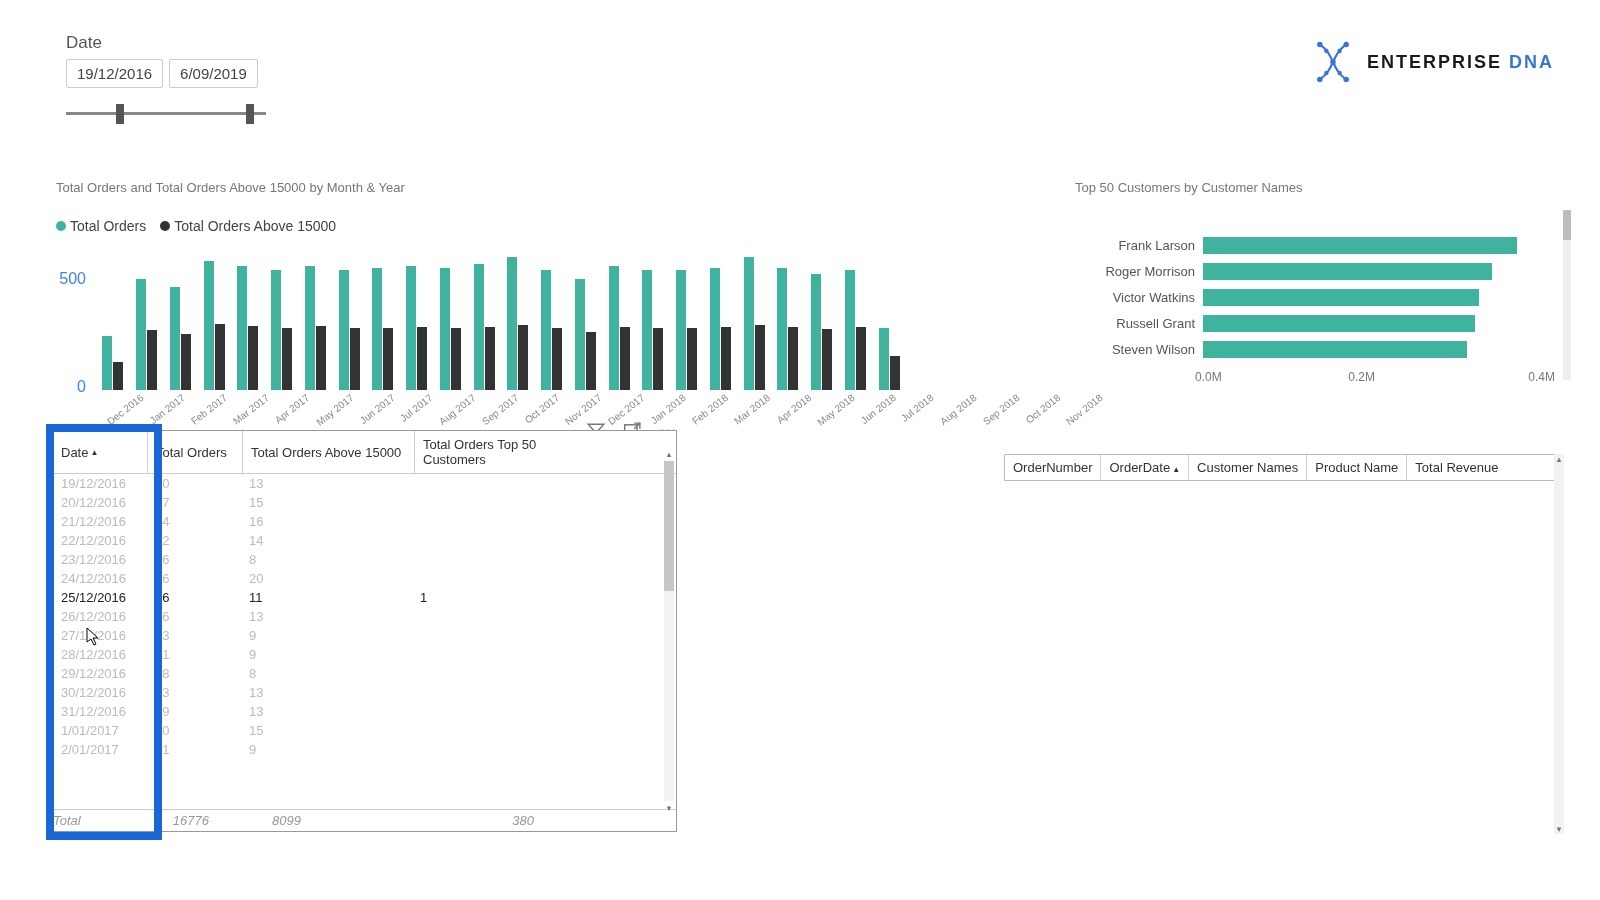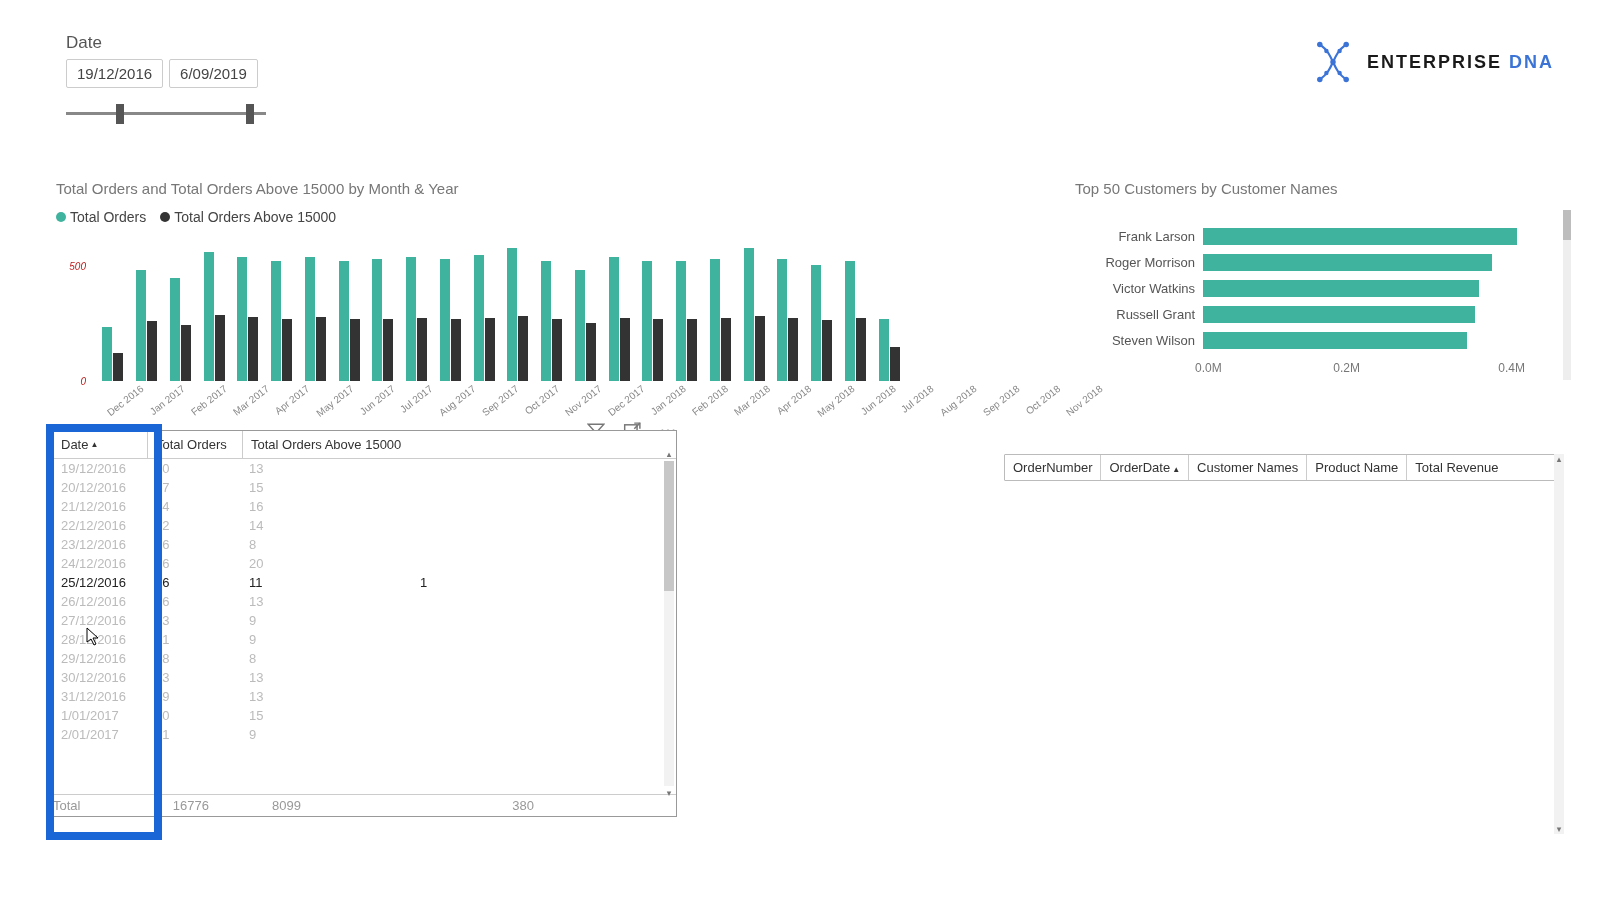--- a/index.html
+++ b/index.html
@@ -12,59 +12,59 @@
   .slider{position:relative;margin-top:18px;width:200px;height:14px;}
   .slider .track{position:absolute;top:6px;left:0;right:0;height:3px;background:#888;}
   .slider .handle{position:absolute;top:-2px;width:8px;height:20px;background:#555;}
   
   .logo{position:absolute;right:46px;top:40px;display:flex;align-items:center;gap:12px;}
   .logo .helix{width:44px;height:44px;}
   .logo .text{font-size:18px;font-weight:700;letter-spacing:2px;color:#1a1a1a;}
   .logo .text .dna{color:#3b74d6;}
   
   .barchart{position:absolute;left:56px;top:180px;width:850px;}
-  .chart-title{font-size:15px;color:#777;margin-bottom:12px;}
+  .chart-title{font-size:13px;color:#777;margin-bottom:23px;}
   .legend{display:flex;gap:14px;font-size:14px;color:#444;margin-bottom:6px;}
   .lg-item{display:flex;align-items:center;gap:4px;}
   .lg-dot{width:10px;height:10px;border-radius:50%;}
   .plot{position:relative;height:150px;}
-  .y-axis{position:absolute;left:0;top:0;bottom:0;width:34px;font-size:10px;color:#b91c1c;font-style:italic;}
+  .y-axis{position:absolute;left:0;top:0;bottom:0;width:34px;font-size:16px;color:#3b82f6;}
   .y-axis span{position:absolute;right:4px;}
   .bars{position:absolute;left:40px;right:0;bottom:0;top:0;display:flex;align-items:flex-end;}
   .bar-group{flex:1;display:flex;justify-content:center;align-items:flex-end;gap:1px;position:relative;}
   .bar{width:10px;}
   .bar.teal{background:#3fb39e;}
   .bar.dark{background:#333;}
   .x-axis{position:absolute;left:40px;right:0;top:152px;height:40px;display:flex;}
   .x-lbl{flex:1;font-size:10px;color:#888;transform:rotate(-38deg);transform-origin:right top;text-align:right;white-space:nowrap;}
   
   .hchart{position:absolute;left:1075px;top:180px;width:480px;}
   .hplot{padding-top:14px;}
   .hrow{display:flex;align-items:center;height:26px;}
   .hname{width:120px;text-align:right;padding-right:8px;font-size:13px;color:#555;}
   .hbar{height:17px;background:#3fb39e;}
-  .hx-axis{display:flex;margin-left:120px;margin-top:8px;font-size:12px;color:#777;}
+  .hx-axis{display:flex;margin-left:120px;margin-top:8px;font-size:12px;color:#777;justify-content:space-between;}
   .hx-axis span:first-child{width:0;}
   .hscroll{position:absolute;right:-16px;top:30px;width:8px;height:170px;background:#eee;}
   .hscroll .thumb{width:8px;height:30px;background:#bdbdbd;}
   
   .matrix-wrap{position:absolute;left:52px;top:430px;width:625px;}
   .vis-toolbar{position:absolute;top:-8px;right:0;display:flex;gap:18px;}
   .vis-toolbar svg{width:18px;height:18px;}
   .matrix{border:1px solid #999;background:#fff;position:relative;}
   .mhead{display:flex;border-bottom:1px solid #ccc;font-size:13px;color:#333;}
   .mhead .cell{padding:6px 8px;border-right:1px solid #ccc;display:flex;align-items:center;}
   .mhead .cell:last-child{border-right:none;}
   .mbody{height:335px;overflow:hidden;font-size:13px;color:#bbb;}
   .mrow{display:flex;}
   .mrow.active{color:#222;font-weight:400;}
   .mrow .cell{padding:2px 8px;text-align:left;}
   .mrow .cell.date{text-align:left;}
   .c-date{width:78px;} .c-to{width:78px;} .c-ab{width:155px;} .c-top{width:170px;}
-  .mtotal{border-top:1px solid #ccc;display:flex;font-size:13px;color:#999;padding:3px 0;}
+  .mtotal{border-top:1px solid #ccc;display:flex;font-size:13px;color:#999;padding:3px 0;font-style:italic;}
   .mvscroll{position:absolute;right:2px;top:30px;width:10px;bottom:30px;background:#f2f2f2;}
   .mvscroll .thumb{width:10px;height:130px;background:#c7c7c7;}
   .mvscroll .arrow{position:absolute;left:0;width:10px;height:10px;font-size:9px;text-align:center;color:#777;}
   .mvscroll .arrow.up{top:-12px;} .mvscroll .arrow.dn{bottom:-12px;}
   .hl{position:absolute;left:-6px;top:-6px;width:100px;height:400px;border:8px solid #1b66d6;pointer-events:none;}
   
   .rtable{position:absolute;left:1004px;top:454px;width:560px;}
   .rhead{display:flex;border:1px solid #bbb;border-radius:1px;font-size:13px;color:#333;background:#fff;}
   .rhead .cell{padding:5px 8px;border-right:1px solid #ccc;}
   .rhead .cell:last-child{border-right:none;}
@@ -310,20 +310,21 @@
         </svg>
     </div>
     <div class="matrix">
       <div class="mhead">
         <div class="cell c-date">
             <span>Date</span>
             <span class="sort-mark">▲</span>
           </div>
         <div class="cell c-to">Total Orders</div>
         <div class="cell c-ab">Total Orders Above 15000</div>
+        <div class="cell c-top">Total Orders Top 50 Customers</div>
       </div>
       <div class="mbody" id="mbody">
           <div class="mrow">
             <div class="cell c-date date">19/12/2016</div>
             <div class="cell c-to">30</div>
             <div class="cell c-ab">13</div>
             <div class="cell c-top"></div>
           </div>
           <div class="mrow">
             <div class="cell c-date date">20/12/2016</div>

